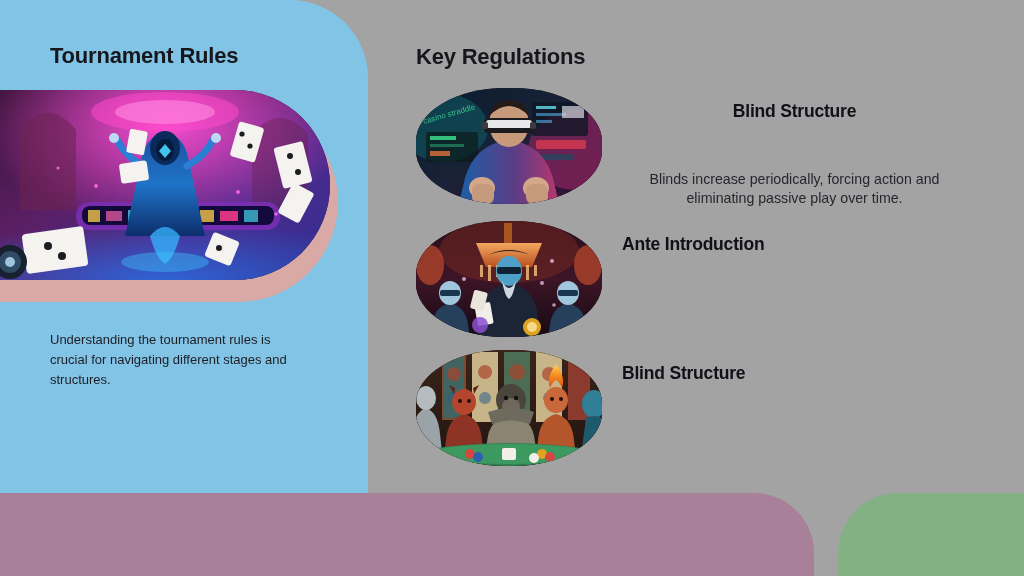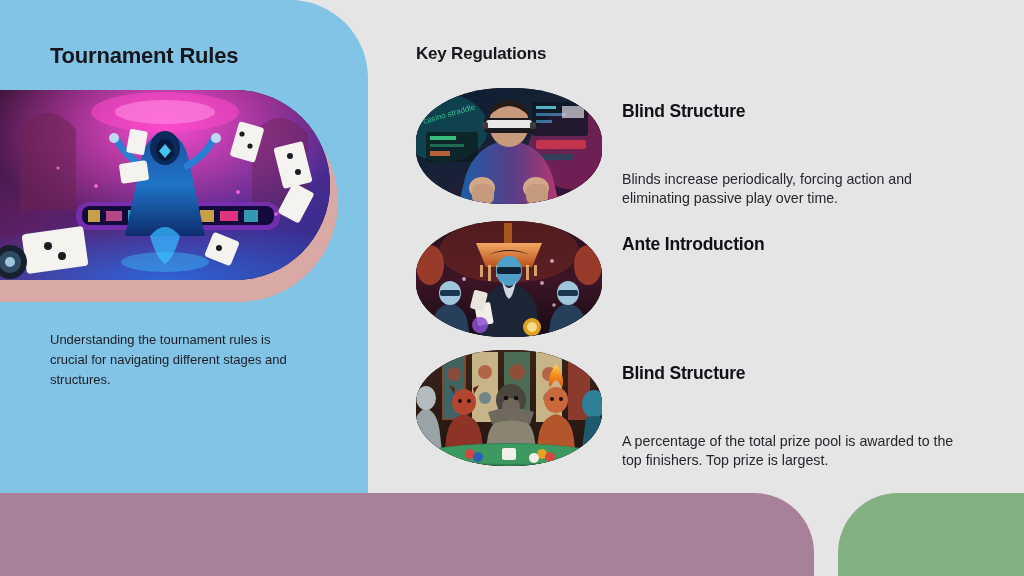--- a/index.html
+++ b/index.html
@@ -13,21 +13,21 @@
     position: relative;
     overflow: hidden;
     font-family: "Liberation Sans", sans-serif;
     -webkit-font-smoothing: antialiased;
   }
 
   
   .slide {
     position: absolute;
     inset: 0;
-    background: #e5e5e5;
+    background: #a3a3a3;
   }
 
   .left-panel {
     position: absolute;
     left: 0;
     top: 0;
     width: 368px;
     height: 493px;
     background: #82c4e5;
     border-top-right-radius: 78px;
@@ -103,21 +103,21 @@
     font-size: 13px;
     line-height: 1.55;
     color: #1d1d26;
   }
 
   
   .right-title {
     position: absolute;
     left: 416px;
     top: 44px;
-    font-size: 17px;
+    font-size: 22px;
     font-weight: 700;
     letter-spacing: -0.2px;
     color: #16161c;
   }
 
   .reg-list {
     position: absolute;
     left: 416px;
     top: 88px;
     width: 600px;
@@ -133,21 +133,21 @@
   .reg-thumb {
     flex: 0 0 auto;
     width: 186px;
     height: 116px;
     border-radius: 48% / 46%;
     overflow: hidden;
     background: #221018;
   }
   .reg-thumb svg { display: block; width: 100%; height: 100%; }
 
-  .reg-text { padding-top: 13px; }
+  .reg-text { padding-top: 13px; text-align: center; }
 
   .reg-head {
     font-size: 17.5px;
     font-weight: 700;
     color: #101018;
     letter-spacing: -0.2px;
     margin-bottom: 13px;
   }
 
   .reg-desc {
@@ -453,18 +453,17 @@
             <circle cx="62" cy="107" r="5" fill="#2f5fb0"></circle>
             <circle cx="126" cy="104" r="5" fill="#e0a321"></circle>
             <circle cx="134" cy="107" r="5" fill="#d4483f"></circle>
             <circle cx="118" cy="108" r="5" fill="#f2efe8"></circle>
             <rect x="86" y="98" width="14" height="12" rx="2" fill="#f2efe8"></rect>
           </g>
         </svg>
       </div>
       <div class="reg-text">
         <div class="reg-head">Blind Structure</div>
-        <div class="reg-desc">A percentage of the total prize pool is awarded to the top finishers. Top prize is largest.</div>
       </div>
     </div>
 
   </div>
 </div>
 
 </body></html>

